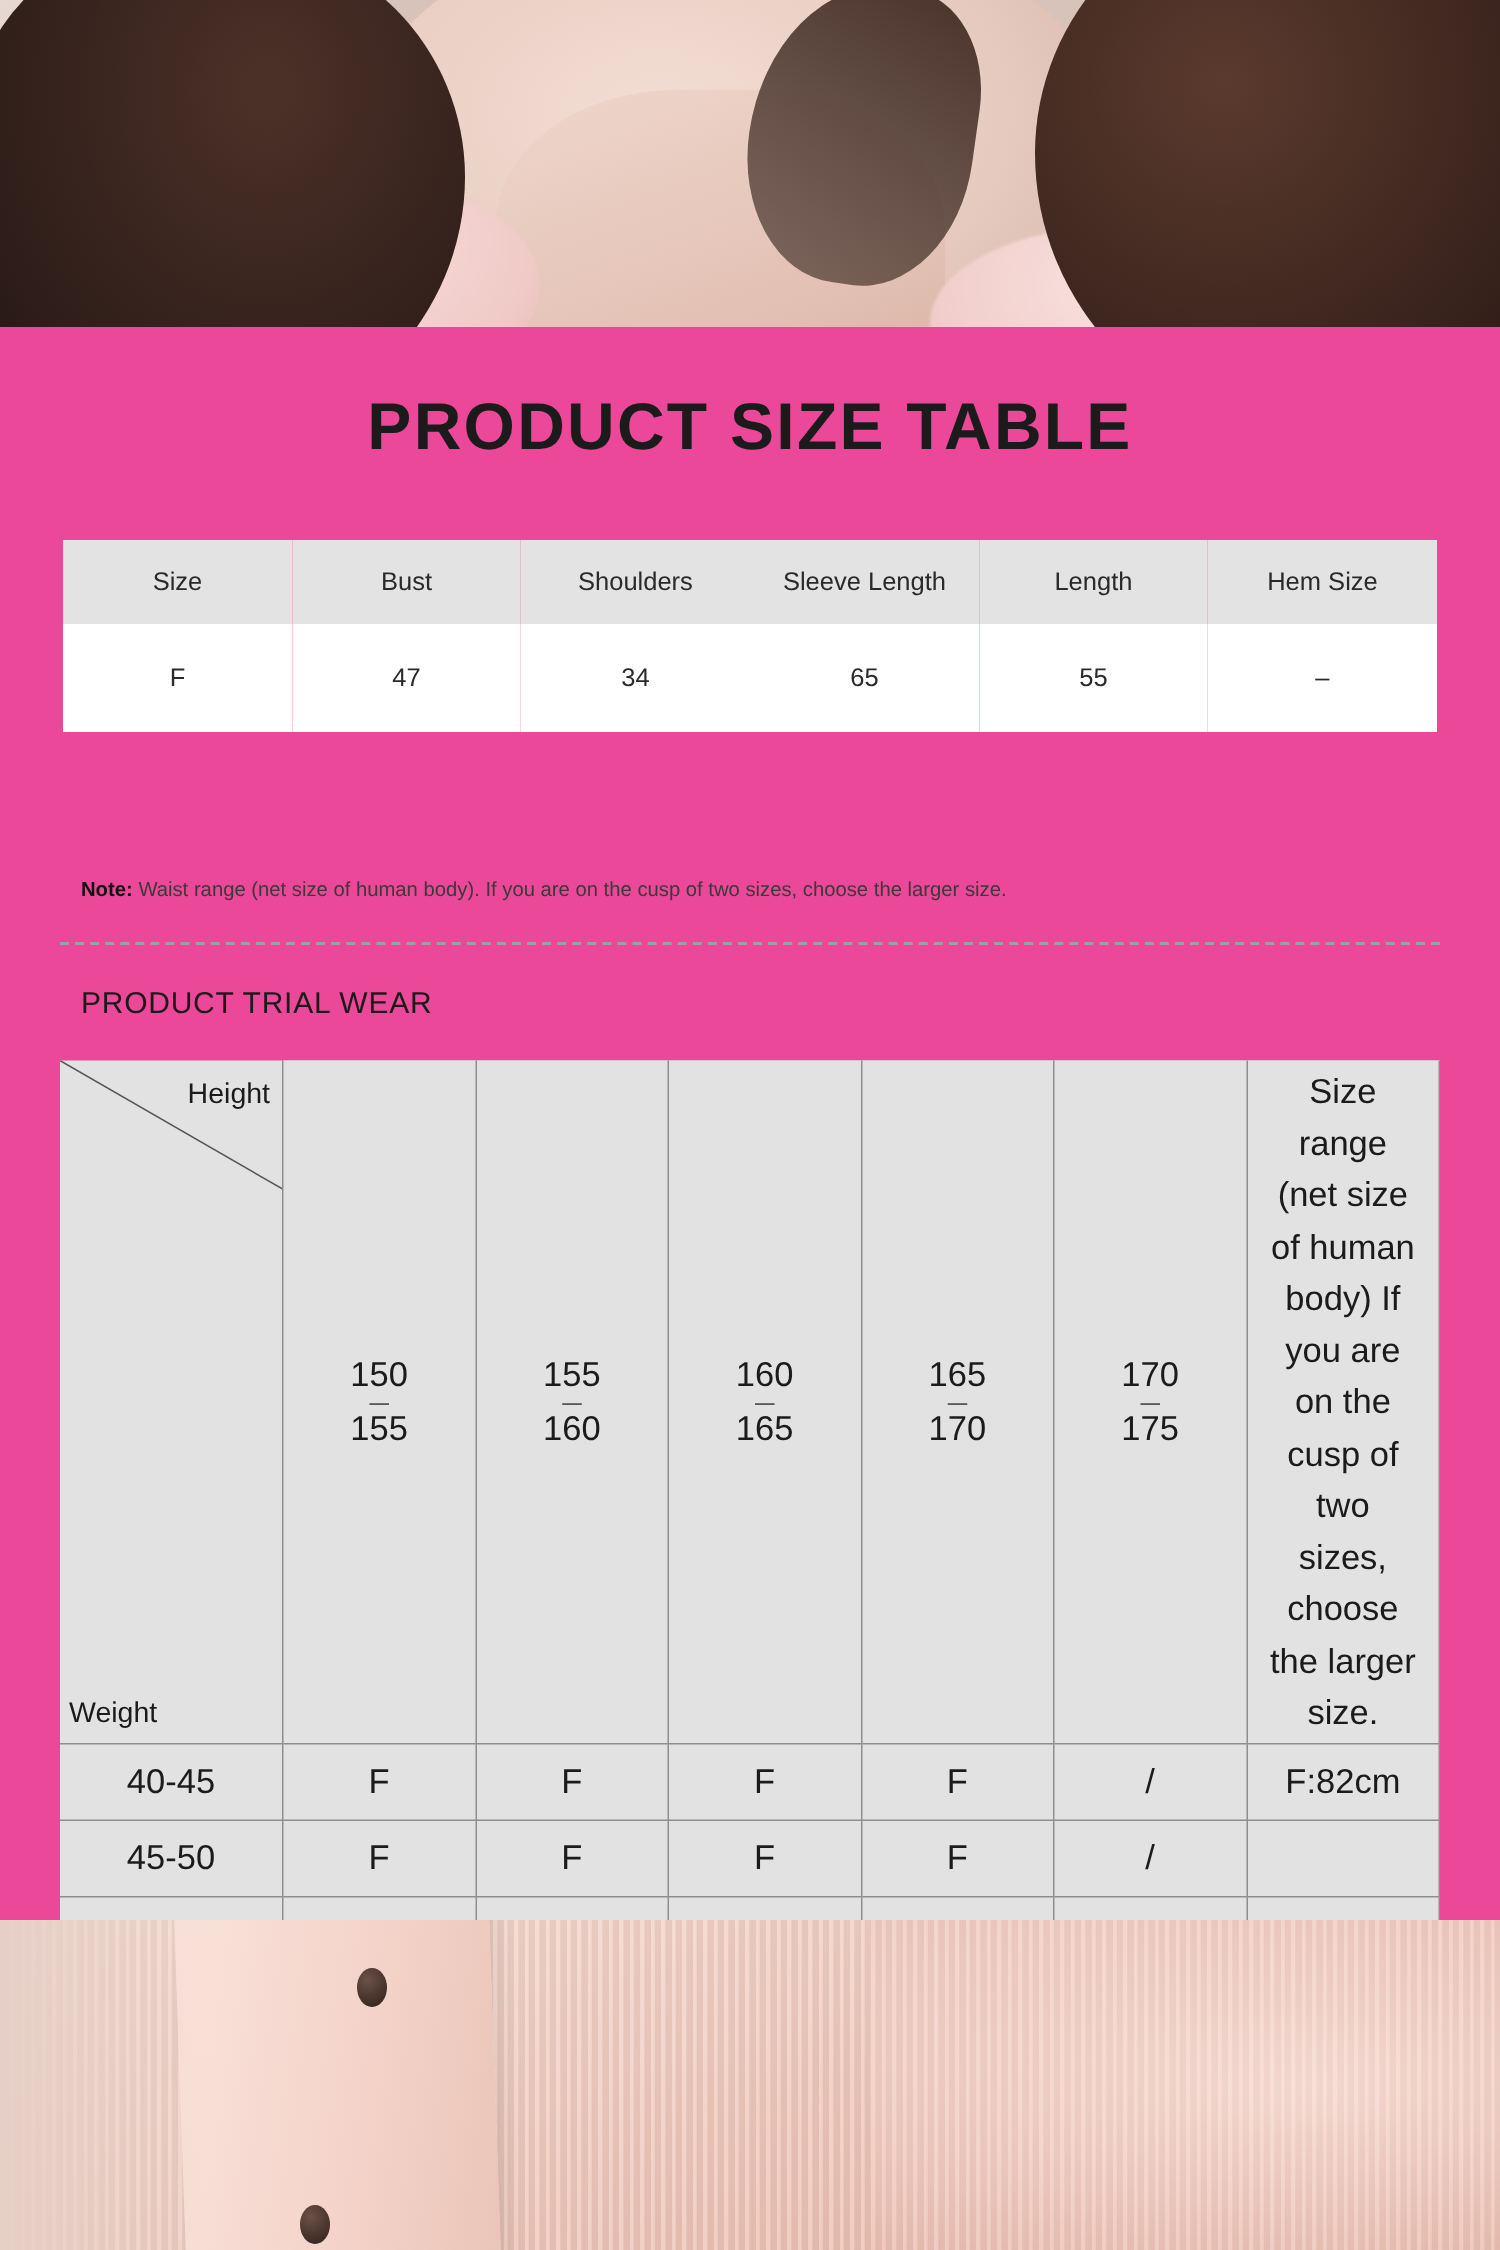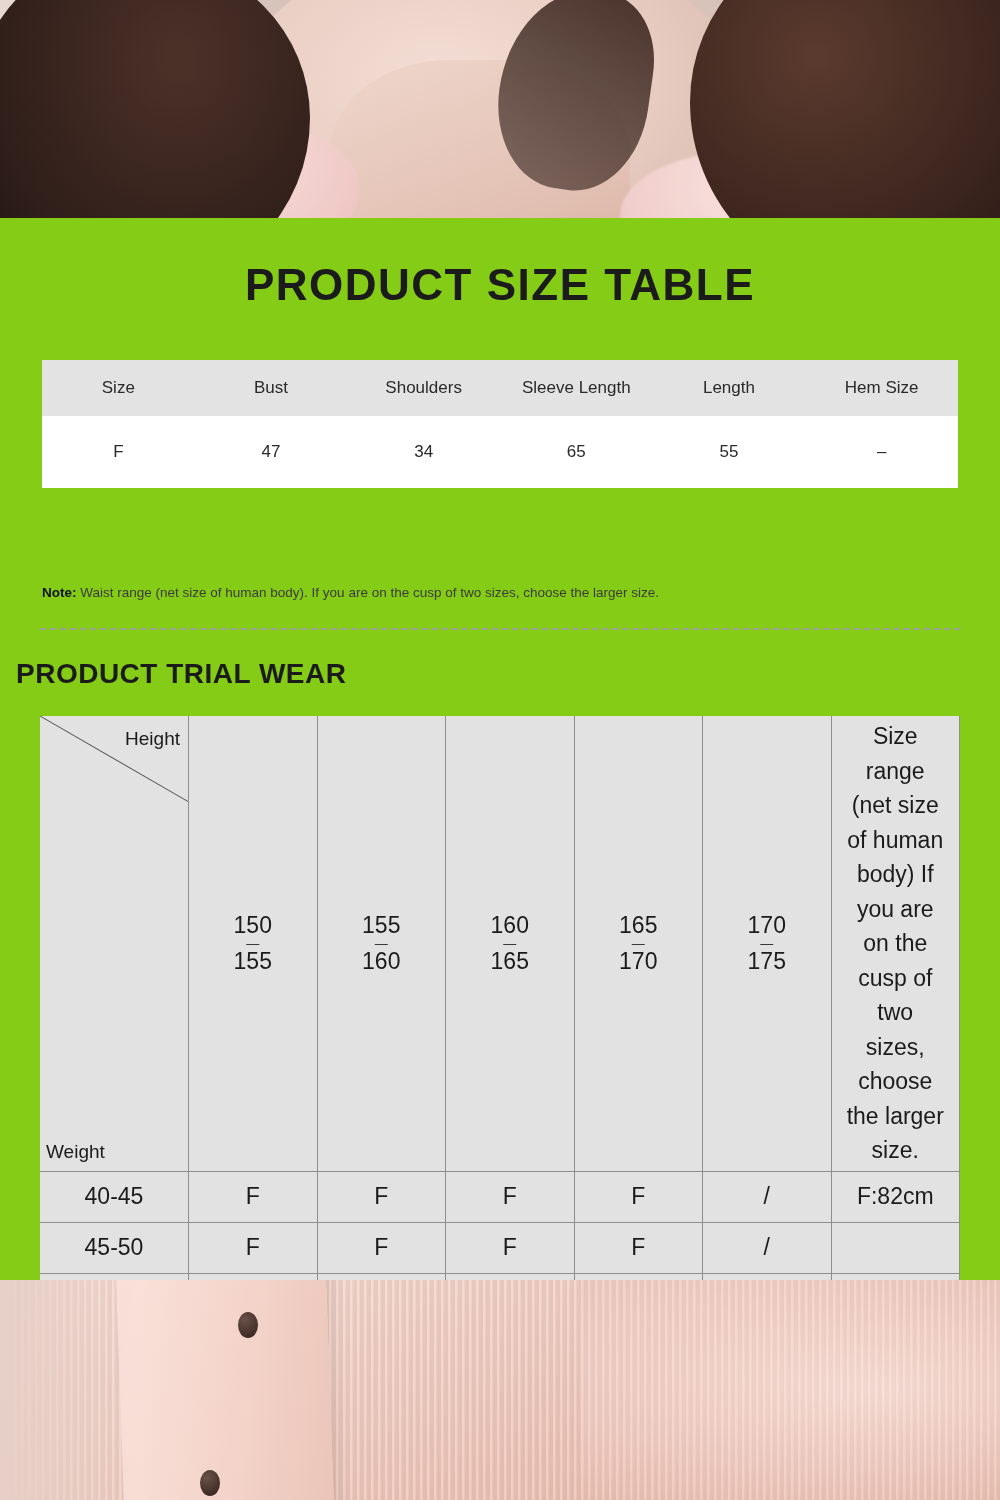--- a/index.html
+++ b/index.html
@@ -105,21 +105,21 @@
     border-radius: 50%;
     background: radial-gradient(ellipse at 50% 30%, #f9e2df 0%, #f0cdca 70%, #e4bab6 100%);
     filter: blur(1px);
   }
 
   
   .content {
     position: relative;
     width: 1000px;
     height: 1062px;
-    background: #84cc16;
+    background: #ec4899;
   }
 
   .main-title {
     text-align: center;
     font-size: 44px;
     font-weight: bold;
     letter-spacing: 1.5px;
     color: #1b1b1b;
     padding-top: 42px;
     margin: 0;
@@ -148,33 +148,33 @@
     text-align: center;
     background: #ffffff;
   }
 
   .note {
     margin: 92px 42px 0 42px;
     font-size: 13.5px;
     color: #3a3a3a;
     line-height: 1.95;
   }
-  .note b { color: #111; }
+  .note b { color: #111; margin-left: 12px; }
 
   .divider {
     margin: 22px 40px 0 40px;
     border: none;
     border-top: 2px dashed #9f9f9f;
     height: 0;
   }
 
   .section-title {
-    margin: 28px 0 0 16px;
-    font-size: 28px;
-    font-weight: bold;
+    margin: 28px 0 0 54px;
+    font-size: 20px;
+    font-weight: normal;
     letter-spacing: 0.5px;
     color: #1b1b1b;
   }
 
   
   .trial-wrap {
     margin: 26px 40px 0 40px;
     background: #e2e2e2;
     padding: 0;
   }

